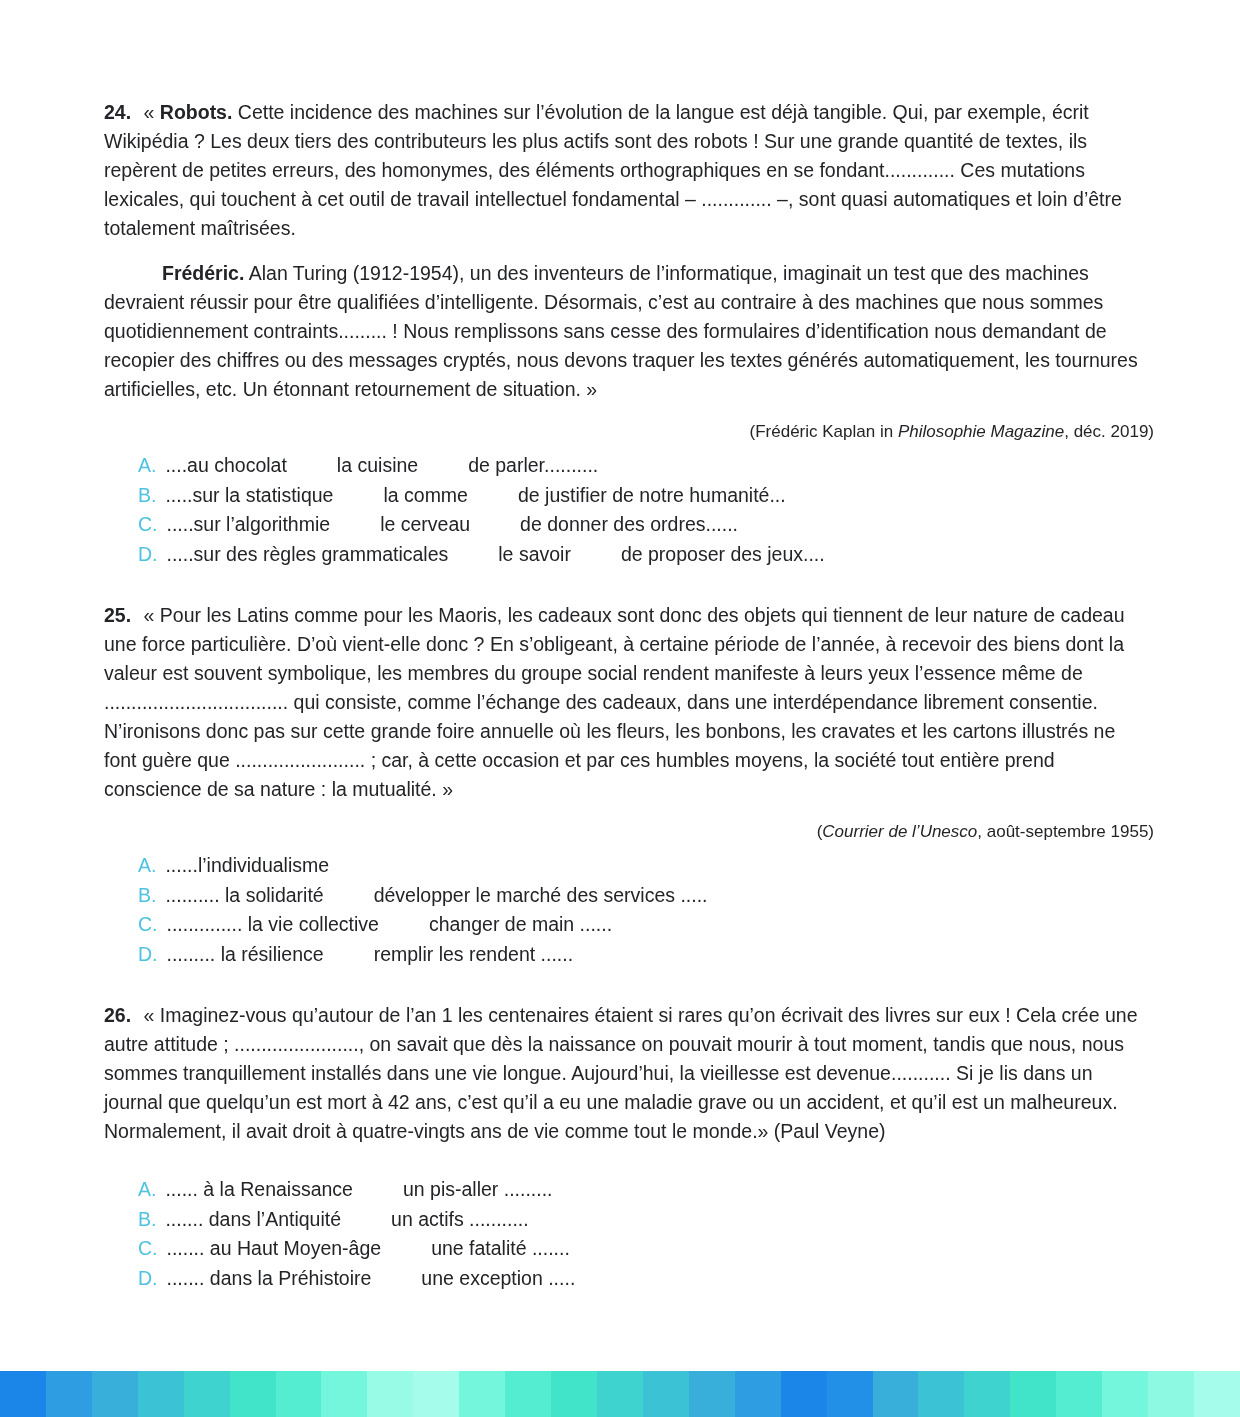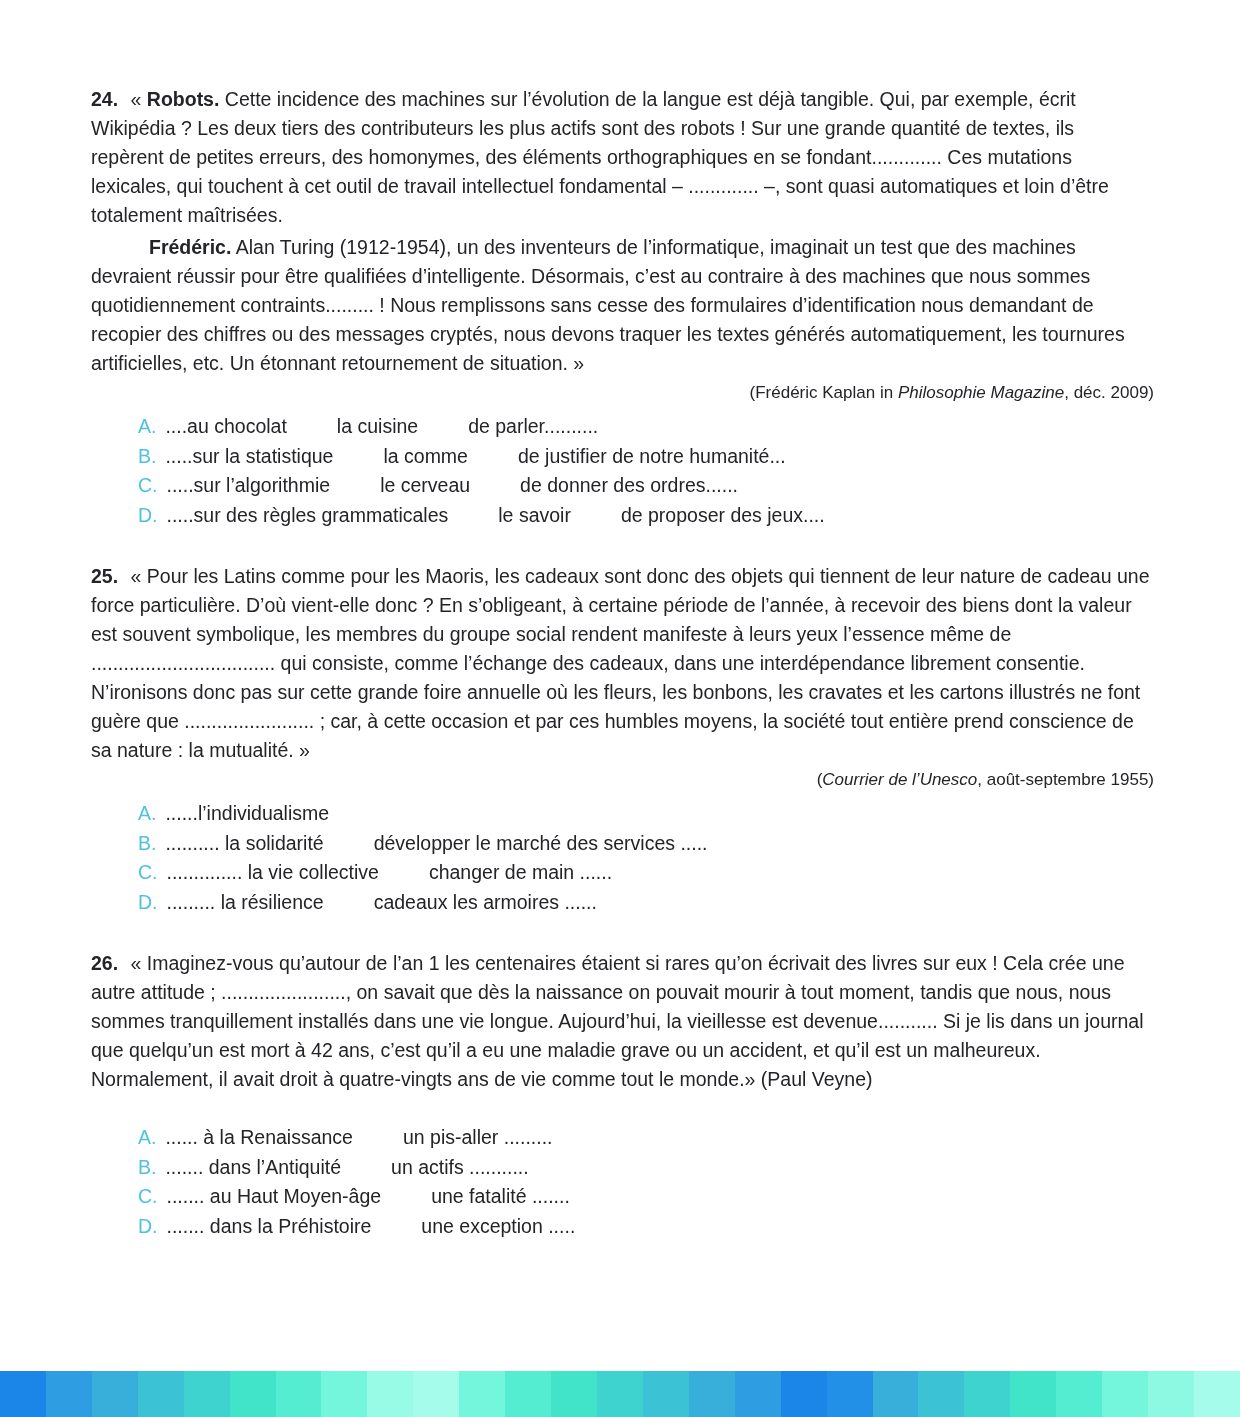--- a/index.html
+++ b/index.html
@@ -10,21 +10,21 @@
     color: #232427;
     font-family: "Liberation Sans", sans-serif;
     position: relative;
     overflow: hidden;
   }
   .content {
     padding: 82px 86px 0 88px;
     font-size: 19.5px;
     line-height: 29px;
   }
-  p { margin: 3px; }
+  p { margin: 16px; }
   .section { margin-bottom: 32px; }
   .qnum { font-weight: bold; margin-right: 7px; }
   .lead-bold { font-weight: bold; }
   .para.indent { text-indent: 58px; }
   .attribution {
     text-align: right;
     font-size: 17px;
     line-height: 24px;
     margin: 3px 0 7px 0;
   }
@@ -51,21 +51,21 @@
     <p class="para">
       <span class="qnum">24.</span>
       <span>«</span>
       <span class="lead-bold">Robots.</span>
       <span>Cette incidence des machines sur l’évolution de la langue est déjà tangible. Qui, par exemple, écrit Wikipédia ? Les deux tiers des contributeurs les plus actifs sont des robots ! Sur une grande quantité de textes, ils repèrent de petites erreurs, des homonymes, des éléments orthographiques en se fondant............. Ces mutations lexicales, qui touchent à cet outil de travail intellectuel fondamental – ............. –, sont quasi automatiques et loin d’être totalement maîtrisées.</span>
     </p>
     <p class="para indent">
       <span class="lead-bold">Frédéric.</span>
       <span>Alan Turing (1912-1954), un des inventeurs de l’informatique, imaginait un test que des machines devraient réussir pour être qualifiées d’intelligente. Désormais, c’est au contraire à des machines que nous sommes quotidiennement contraints......... ! Nous remplissons sans cesse des formulaires d’identification nous demandant de recopier des chiffres ou des messages cryptés, nous devons traquer les textes générés automatiquement, les tournures artificielles, etc. Un étonnant retournement de situation. »</span>
     </p>
-    <p class="attribution"><span>(Frédéric Kaplan in </span><i>Philosophie Magazine</i><span>, déc. 2009)</span></p>
+    <p class="attribution"><span>(Frédéric Kaplan in </span><i>Philosophie Magazine</i><span>, déc. 2019)</span></p>
     <div class="options">
       <div class="option">
         <span class="letter" style="color: rgb(79, 194, 226);">A.</span>
         <span class="part">....au chocolat</span>
         <span class="part">la cuisine</span>
         <span class="part">de parler..........</span>
       </div>
       <div class="option">
         <span class="letter" style="color: rgb(79, 194, 226);">B.</span>
         <span class="part">.....sur la statistique</span>
@@ -105,21 +105,21 @@
         <span class="part">développer le marché des services .....</span>
       </div>
       <div class="option">
         <span class="letter" style="color: rgb(79, 194, 226);">C.</span>
         <span class="part">.............. la vie collective</span>
         <span class="part">changer de main ......</span>
       </div>
       <div class="option">
         <span class="letter" style="color: rgb(79, 194, 226);">D.</span>
         <span class="part">......... la résilience</span>
-        <span class="part">cadeaux les armoires ......</span>
+        <span class="part">remplir les rendent ......</span>
       </div>
     </div>
   </div>
 
   <div class="section">
     <p class="para">
       <span class="qnum">26.</span>
       <span>«</span>
       <span>Imaginez-vous qu’autour de l’an 1 les centenaires étaient si rares qu’on écrivait des livres sur eux ! Cela crée une autre attitude ; ......................., on savait que dès la naissance on pouvait mourir à tout moment, tandis que nous, nous sommes tranquillement installés dans une vie longue. Aujourd’hui, la vieillesse est devenue........... Si je lis dans un journal que quelqu’un est mort à 42 ans, c’est qu’il a eu une maladie grave ou un accident, et qu’il est un malheureux. Normalement, il avait droit à quatre-vingts ans de vie comme tout le monde.» (Paul Veyne)</span>
     </p>

